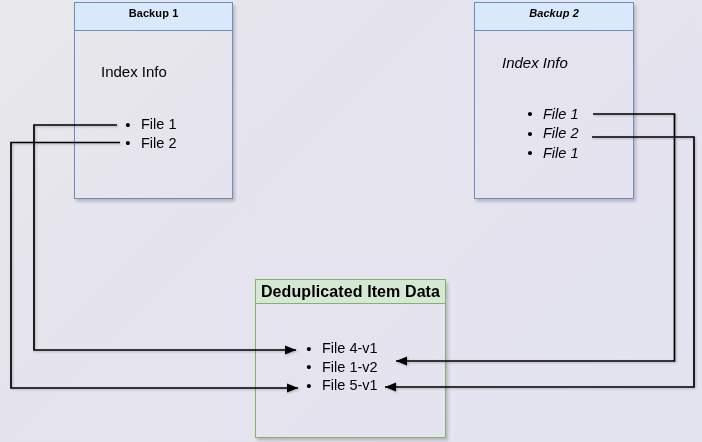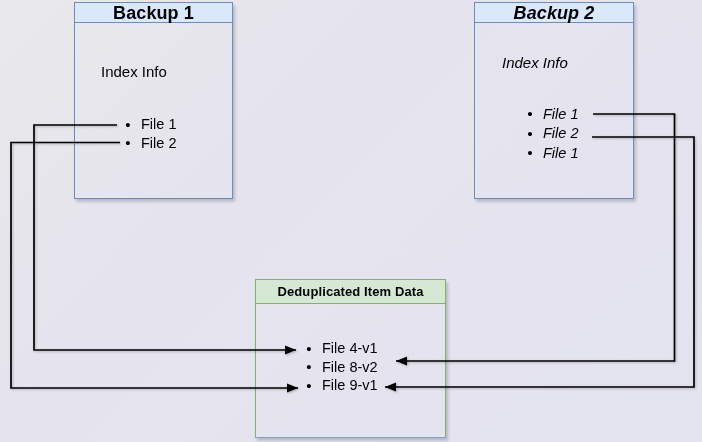--- a/index.html
+++ b/index.html
@@ -29,22 +29,22 @@
   }
   .blue { border-color: #6c8ebf; background: transparent; }
   .blue .hdr { background: #dae8fc; border-color: #6c8ebf; }
   .green { border-color: #82b366; background: transparent; }
   .green .hdr { background: #d5e8d4; border-color: #82b366; }
 
   #backup1-box { left: 74px; top: 2px; width: 159px; height: 197px; }
   #backup2-box { left: 474px; top: 2px; width: 160px; height: 197px; font-style: italic; }
   #dedup-box   { left: 255px; top: 279px; width: 191px; height: 159px; }
 
-  #backup1-box .hdr, #backup2-box .hdr { height: 20px; line-height: 20px; font-size: 18px; }
-  #dedup-box .hdr { height: 24px; line-height: 24px; font-size: 13px; }
+  #backup1-box .hdr, #backup2-box .hdr { height: 28px; line-height: 20px; font-size: 11px; }
+  #dedup-box .hdr { height: 24px; line-height: 24px; font-size: 16px; }
 
   .index-label { position: absolute; font-size: 15px; line-height: 18px; white-space: nowrap; }
   #backup1-box .index-label { left: 26px; top: 60px; }
   #backup2-box .index-label { left: 27px; top: 51px; }
 
   .list { position: absolute; }
   #backup1-box .list { left: 45px; top: 112px; }
   #backup2-box .list { left: 47px; top: 101px; }
   #dedup-box   .list { left: 45px; top: 59px; }
   .row { display: flex; align-items: center; height: 18.5px; font-size: 14.5px; white-space: nowrap; }
@@ -101,25 +101,25 @@
 
   <div class="box green" id="dedup-box">
     <div class="hdr">Deduplicated Item Data</div>
     <div class="list">
       <div class="row">
         <span class="dot"></span>
         <span>File 4-v1</span>
       </div>
       <div class="row">
         <span class="dot"></span>
-        <span>File 8-v2</span>
+        <span>File 1-v2</span>
       </div>
       <div class="row">
         <span class="dot"></span>
-        <span>File 9-v1</span>
+        <span>File 5-v1</span>
       </div>
     </div>
   </div>
 
   <svg id="arrows-layer" width="702" height="442" viewBox="0 0 702 442">
     <defs>
       <marker id="ah" markerUnits="userSpaceOnUse" markerWidth="14" markerHeight="10" refX="11.5" refY="5" orient="auto">
         <path d="M0.5,0.5 L11.5,5 L0.5,9.5 Z" fill="#000"></path>
       </marker>
     </defs>

